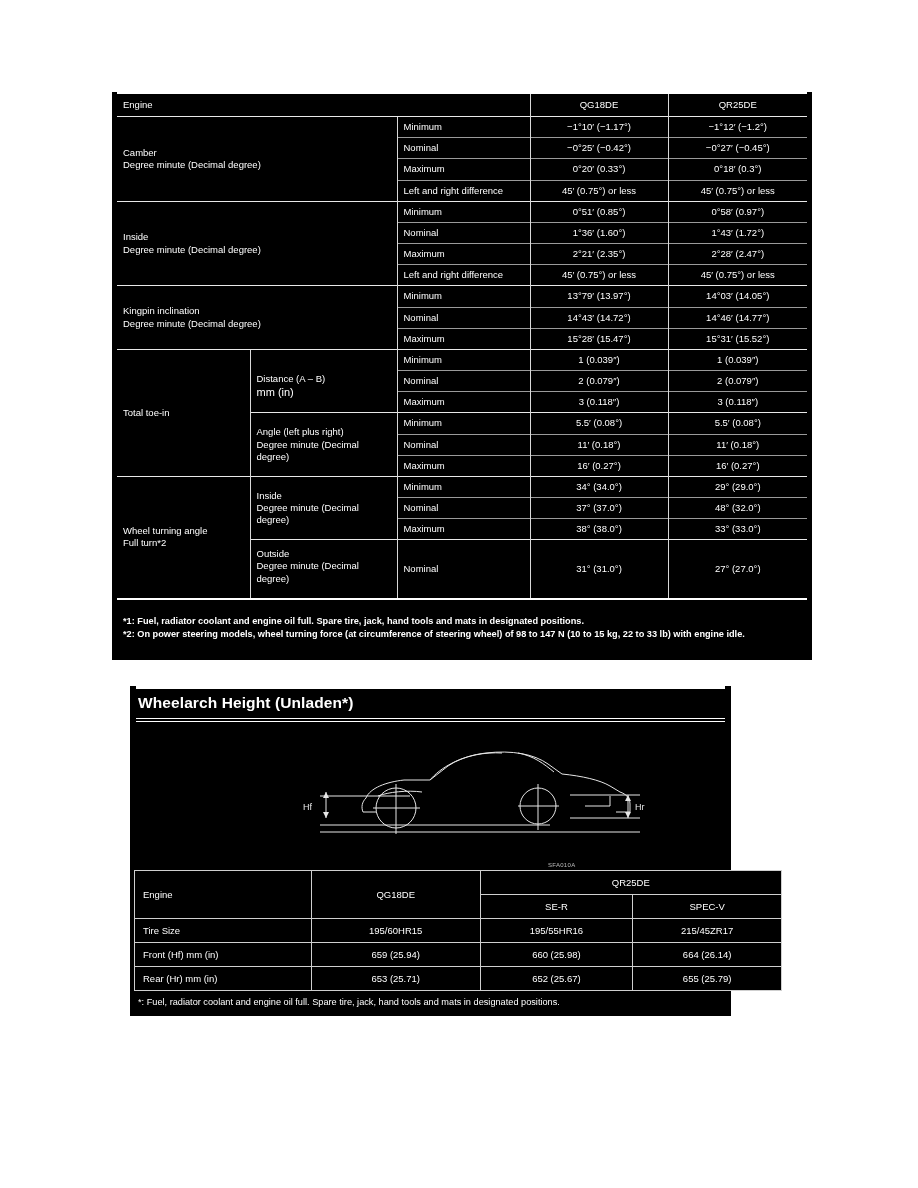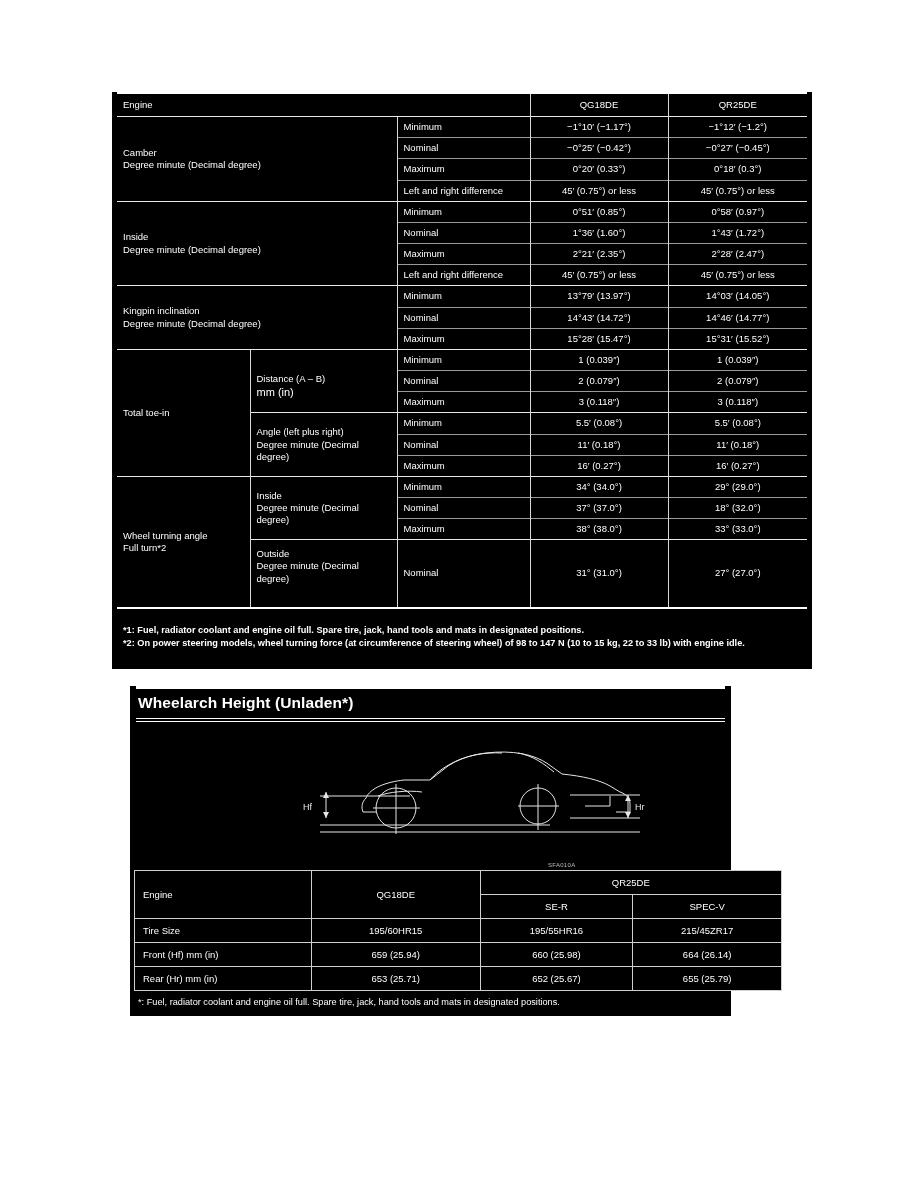--- a/index.html
+++ b/index.html
@@ -263,29 +263,29 @@
         <span>Inside</span><br>
         <span>Degree minute (Decimal degree)</span>
       </td>
       <td class="hl-w vl-l">Minimum</td>
       <td class="hl-w vl-l ctr">34° (34.0°)</td>
       <td class="hl-w vl-l ctr">29° (29.0°)</td>
     </tr>
     <tr>
       <td class="hl vl-l">Nominal</td>
       <td class="hl vl-l ctr">37° (37.0°)</td>
-      <td class="hl vl-l ctr">18° (32.0°)</td>
+      <td class="hl vl-l ctr">48° (32.0°)</td>
     </tr>
     <tr>
       <td class="hl vl-l">Maximum</td>
       <td class="hl vl-l ctr">38° (38.0°)</td>
       <td class="hl vl-l ctr">33° (33.0°)</td>
     </tr>
     <tr>
-      <td class="hl-w lbl-top vl-l" style="padding-top:8px;padding-bottom:22px">
+      <td class="hl-w lbl-top vl-l" style="padding-top:8px;padding-bottom:13px">
         <span>Outside</span><br>
         <span>Degree minute (Decimal degree)</span>
       </td>
       <td class="hl-w vl-l">Nominal</td>
       <td class="hl-w vl-l ctr">31° (31.0°)</td>
       <td class="hl-w vl-l ctr">27° (27.0°)</td>
     </tr>
   </tbody>
     </table>
 

